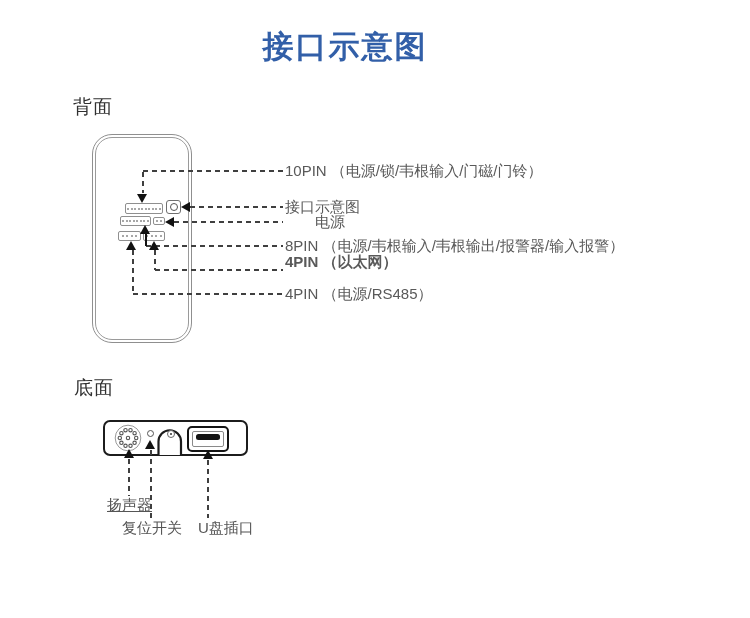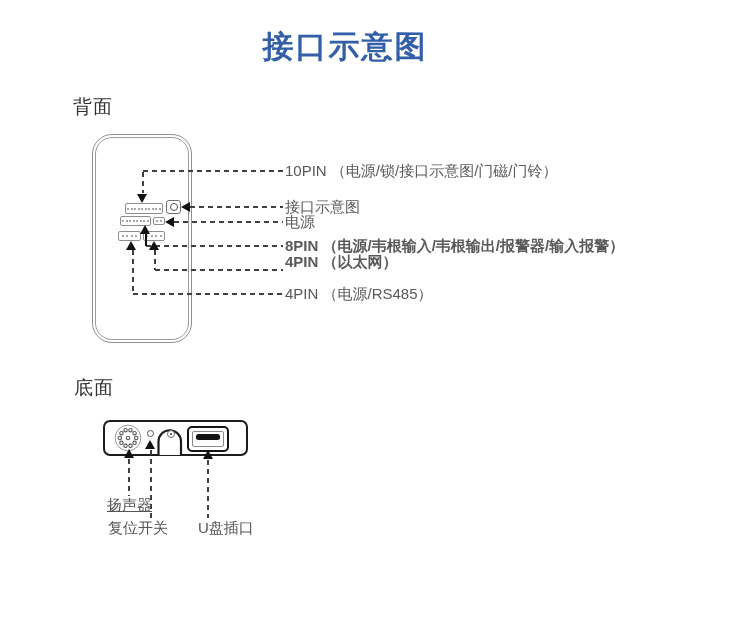--- a/index.html
+++ b/index.html
@@ -151,34 +151,34 @@
   <div class="connector" style="left:143px; top:231px; width:22px; height:10px;">
       <span class="pin-dot"></span>
       <span class="pin-dot"></span>
       <span class="pin-dot"></span>
       <span class="pin-dot"></span>
     </div>
 
   <div class="hdash" style="left:143px; top:170px; width:140px;"></div>
   <div class="vdash" style="left:142px; top:172px; height:21px;"></div>
   <div class="arr arr-down" style="left:137px; top:194px;"></div>
-  <div class="callout" style="top:163px;">10PIN （电源/锁/接口示意图/门磁/门铃）</div>
+  <div class="callout" style="top:163px;">10PIN （电源/锁/韦根输入/门磁/门铃）</div>
 
   <div class="hdash" style="left:190px; top:206px; width:93px;"></div>
   <div class="arr arr-left" style="left:181px; top:202px;"></div>
   <div class="callout" style="top:199px;">接口示意图</div>
 
   <div class="hdash" style="left:174px; top:221px; width:109px;"></div>
   <div class="arr arr-left" style="left:165px; top:217px;"></div>
-  <div class="callout" style="top:214px;">电源</div>
+  <div class="callout" style="top:214px;margin-left:30px;">电源</div>
 
   <div class="hdash" style="left:146px; top:245px; width:137px;"></div>
   <div class="solidline" style="left:145px; top:233px; width:2px; height:13px;"></div>
   <div class="arr arr-up" style="left:140px; top:225px;"></div>
-  <div class="callout" style="top:238px;font-weight:bold;">8PIN （电源/韦根输入/韦根输出/报警器/输入报警）</div>
+  <div class="callout" style="top:238px;">8PIN （电源/韦根输入/韦根输出/报警器/输入报警）</div>
 
   <div class="hdash" style="left:155px; top:269px; width:128px;"></div>
   <div class="vdash" style="left:154px; top:250px; height:20px;"></div>
   <div class="arr arr-up" style="left:149px; top:241px;"></div>
   <div class="callout" style="top:254px;font-weight:bold;">4PIN （以太网）</div>
 
   <div class="hdash" style="left:133px; top:293px; width:150px;"></div>
   <div class="vdash" style="left:132px; top:250px; height:44px;"></div>
   <div class="arr arr-up" style="left:126px; top:241px;"></div>
   <div class="callout" style="top:286px;">4PIN （电源/RS485）</div>
@@ -216,19 +216,19 @@
       <div class="usb-bar"></div>
     </div>
   </div>
 
   <div class="arr arr-up" style="left:124px; top:449px;"></div>
   <div class="vdash" style="left:128px; top:459px; height:37px;"></div>
   <div class="b-callout" style="left:107px; top:497px;text-decoration:underline;">扬声器</div>
 
   <div class="arr arr-up" style="left:145px; top:440px;"></div>
   <div class="vdash" style="left:150px; top:450px; height:68px;"></div>
-  <div class="b-callout" style="left:108px; top:520px;">复位开关</div>
+  <div class="b-callout" style="left:122px; top:520px;">复位开关</div>
 
   <div class="arr arr-up" style="left:203px; top:450px;"></div>
   <div class="vdash" style="left:207px; top:460px; height:58px;"></div>
   <div class="b-callout" style="left:198px; top:520px;">U盘插口</div>
 
 </div>
 
 </body></html>

